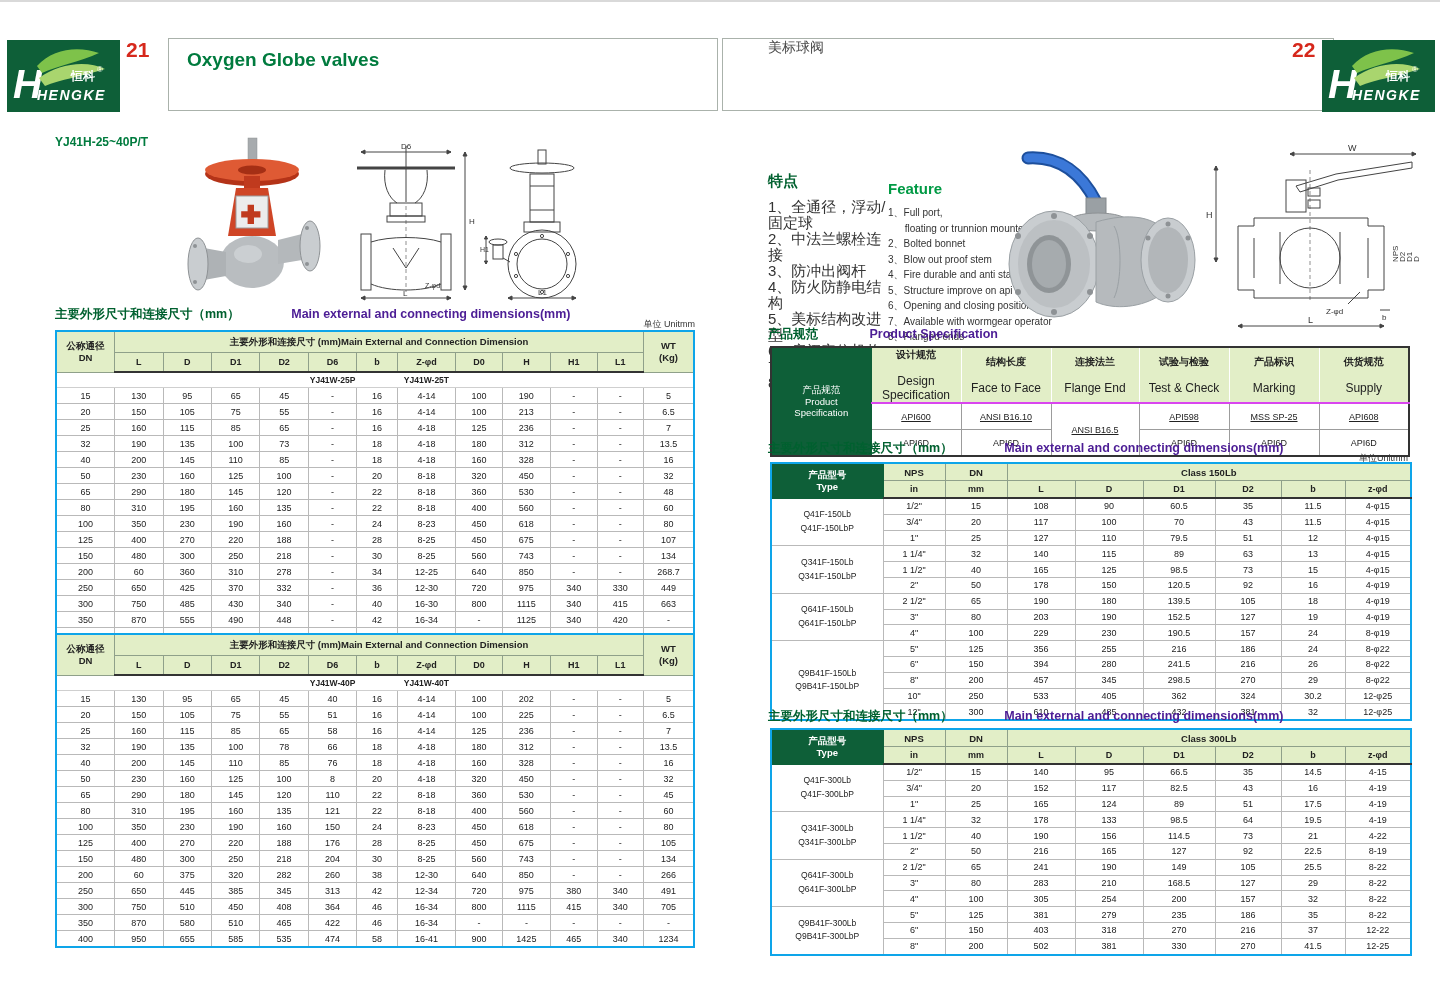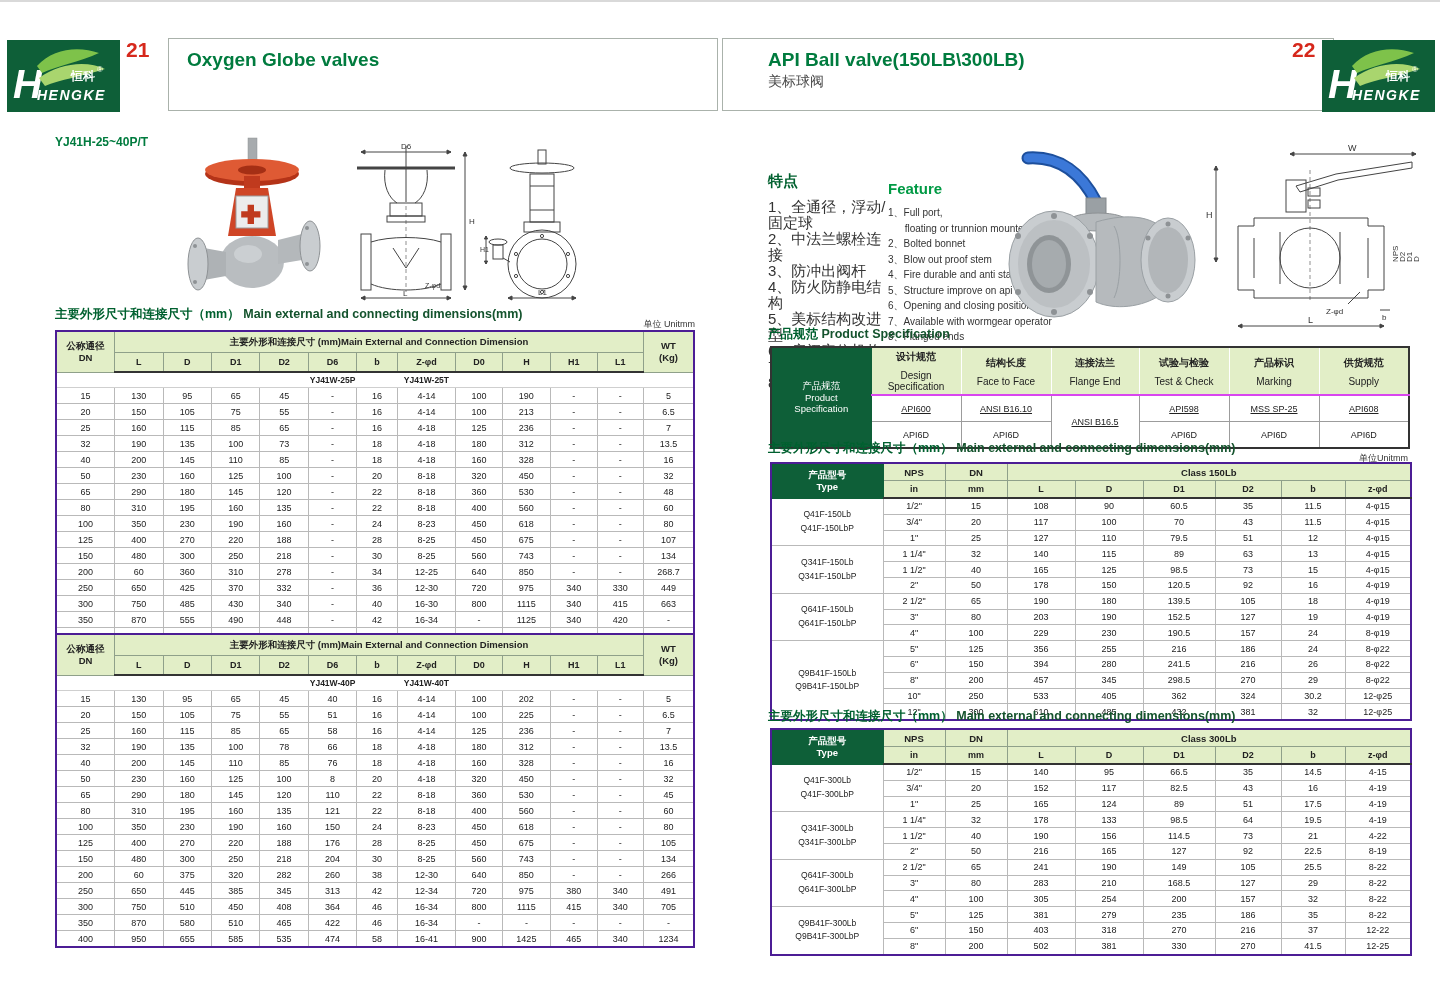--- a/index.html
+++ b/index.html
@@ -10,42 +10,42 @@
   
   .logo{width:113px;height:72px;background:#0e5f38;}
   .pagenum{font-size:21px;font-weight:bold;color:#d6281c;}
   .titlebox{height:71px;border:1px solid #aab2ab;background:#fff;}
   .title-en{font-size:19px;font-weight:bold;color:#007b3e;margin:10px 0 2px 0;}
   .title-zh{font-size:14px;color:#4a4a4a;}
   .model-label{font-size:12px;font-weight:bold;color:#007b3e;}
   
   .sec-title{font-size:12.5px;font-weight:bold;}
   .sec-title .zh{color:#00602f;margin-top:25px;}
-  .sec-title .en{color:#14532d;}
+  .sec-title .en{color:#4c1d95;margin-left:48px;}
   .unit{font-size:9px;color:#333;font-weight:normal;}
   
   table{border-collapse:collapse;table-layout:fixed;background:#fff;}
-  .dim-table{width:640px;font-size:9px;color:#222;border:2px solid #4c1d95;padding-left:12px;}
+  .dim-table{width:640px;font-size:9px;color:#222;border:2px solid #0ea5e9;padding-left:12px;}
   .dim-table th{background:#e2eec7;font-weight:bold;border:1px solid #8fa08a;padding:0;color:#222;}
   .dim-table tr.h1 th{height:20px;font-size:9.5px;}
   .dim-table tr.h2 th{height:18px;border-bottom:2px solid #333;}
   .dim-table td{border:1px solid #b9b9b9;text-align:center;height:15px;padding:0;}
   .dim-table .model-row td{border-left:none;border-right:none;border-top:none;border-bottom:1px solid #cfcfcf;font-size:8.5px;font-weight:bold;color:#222;height:14px;}
   .rt{font-size:9px;}
   .rt tr.h1 th{height:16px;}
   .rt tr.h2 th{height:16px;}
   .rt td{height:14.8px;}
   .type-cell{font-size:8.5px;color:#222;line-height:1.6;}
   .hdr-dark{background:#0e5f38 !important;color:#fff !important;border:1px solid #0e5f38 !important;}
   .pre{white-space:pre-line;line-height:1.25;}
   
   .spec-table{width:638px;font-size:9px;color:#222;border:2px solid #333;}
   .spec-table th{background:#e2eec7;border:1px solid #fff;height:46px;padding:0 2px;}
   .spec-table th .zh{font-size:10px;font-weight:bold;}
-  .spec-table th .en{font-size:10px;font-weight:normal;margin-top:6px;}
+  .spec-table th .en{font-size:12px;font-weight:normal;margin-top:12px;}
   .spec-table td{border:1px solid #9c9c9c;text-align:center;height:23px;}
   .spec-table .spec-left{font-size:9.5px;border:1px solid #0e5f38;}
   .spec-table tr.v1 td{border-top:2px solid #d946ef;text-decoration:underline;}
   
   .feat h3{margin:0 0 8px 0;font-size:15px;font-weight:bold;color:#00602f;}
   .feat ul{margin:0;padding:0;list-style:none;}
   .feat.cn li{font-size:15px;line-height:16px;color:#333;}
   .feat.en2 li{font-size:10px;line-height:15.5px;color:#333;white-space:pre-wrap;}
   .feat.en2 h3{color:#009a44;}
   svg{display:block;}
@@ -731,21 +731,20 @@
         <td>900</td>
         <td>1425</td>
         <td>465</td>
         <td>340</td>
         <td>1234</td>
       </tr>
     </tbody>
 </table>
 
 <div class="abs titlebox" style="left:722px;top:38px;width:565px;padding-left:45px;">
-  <div class="title-en">API Ball valve(150LB\300LB)</div>
   <div class="title-zh">美标球阀</div>
 </div>
 <div class="abs pagenum" style="left:1292px;top:38px;">22</div>
 <div class="abs logo" style="left:1322px;top:40px;">
   <svg width="113" height="72" viewBox="0 0 113 72">
     <text x="6" y="58" font-size="40" font-style="italic" font-weight="bold" fill="#fff">H</text>
     <path d="M30 26 C46 8,72 6,92 13 C72 22,50 26,35 33 Z" fill="#7ec24a"></path>
     <path d="M32 38 C52 23,80 20,98 29 C76 36,52 40,38 46 Z" fill="#a9d56e"></path>
     <text x="64" y="40" font-size="12" fill="#fff" font-weight="bold">恒科</text>
     <text x="90" y="32" font-size="8" fill="#fff">®</text>

